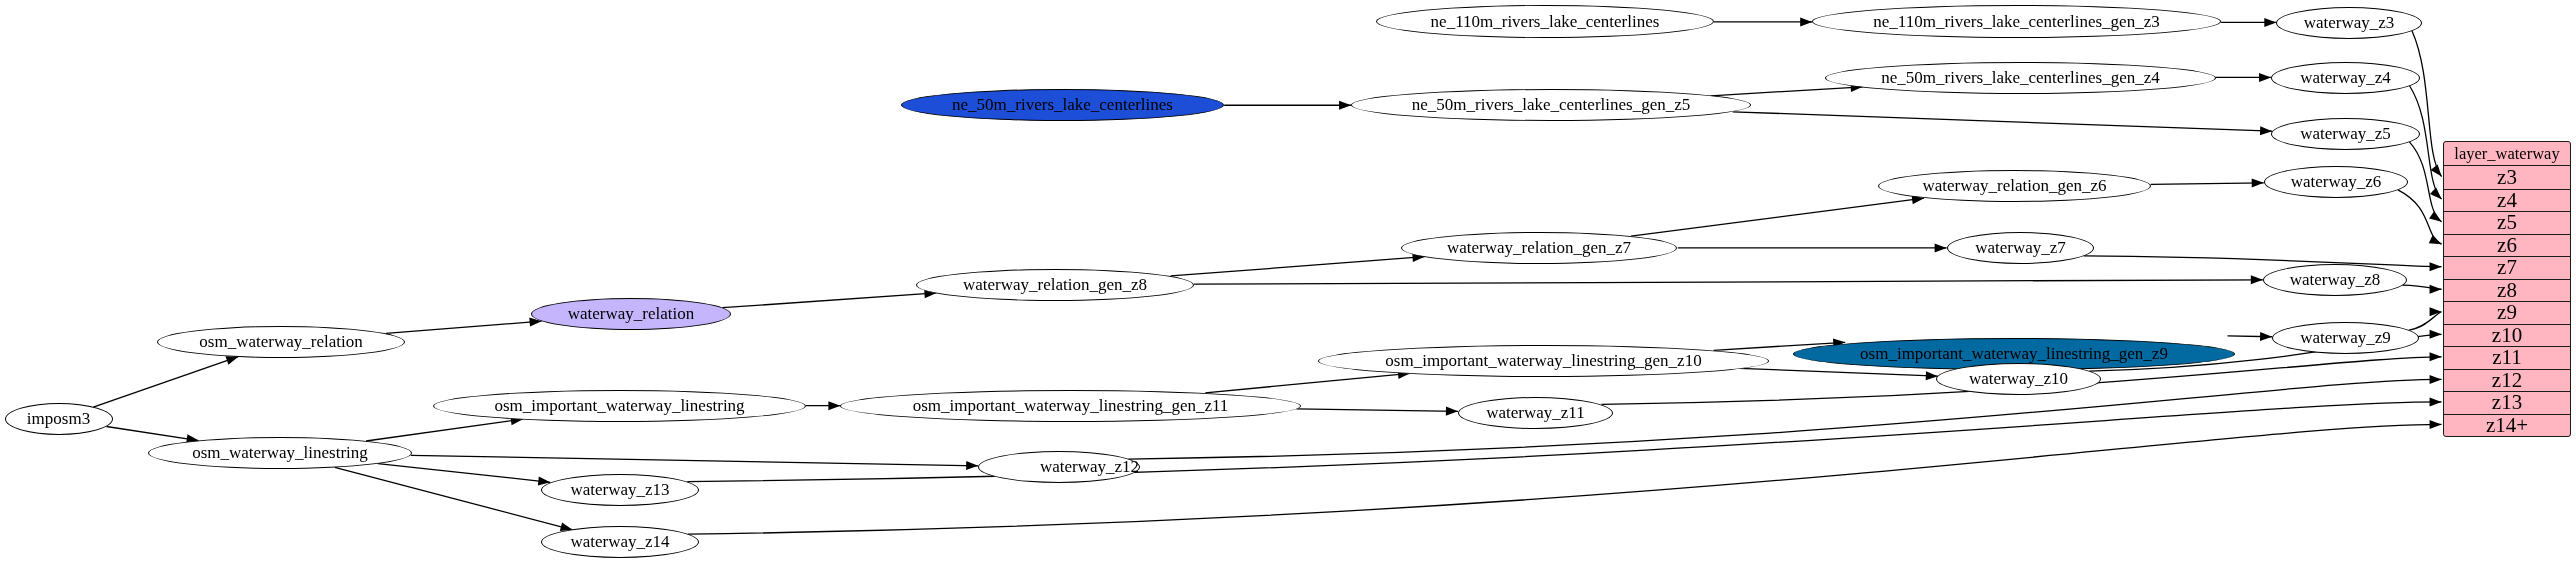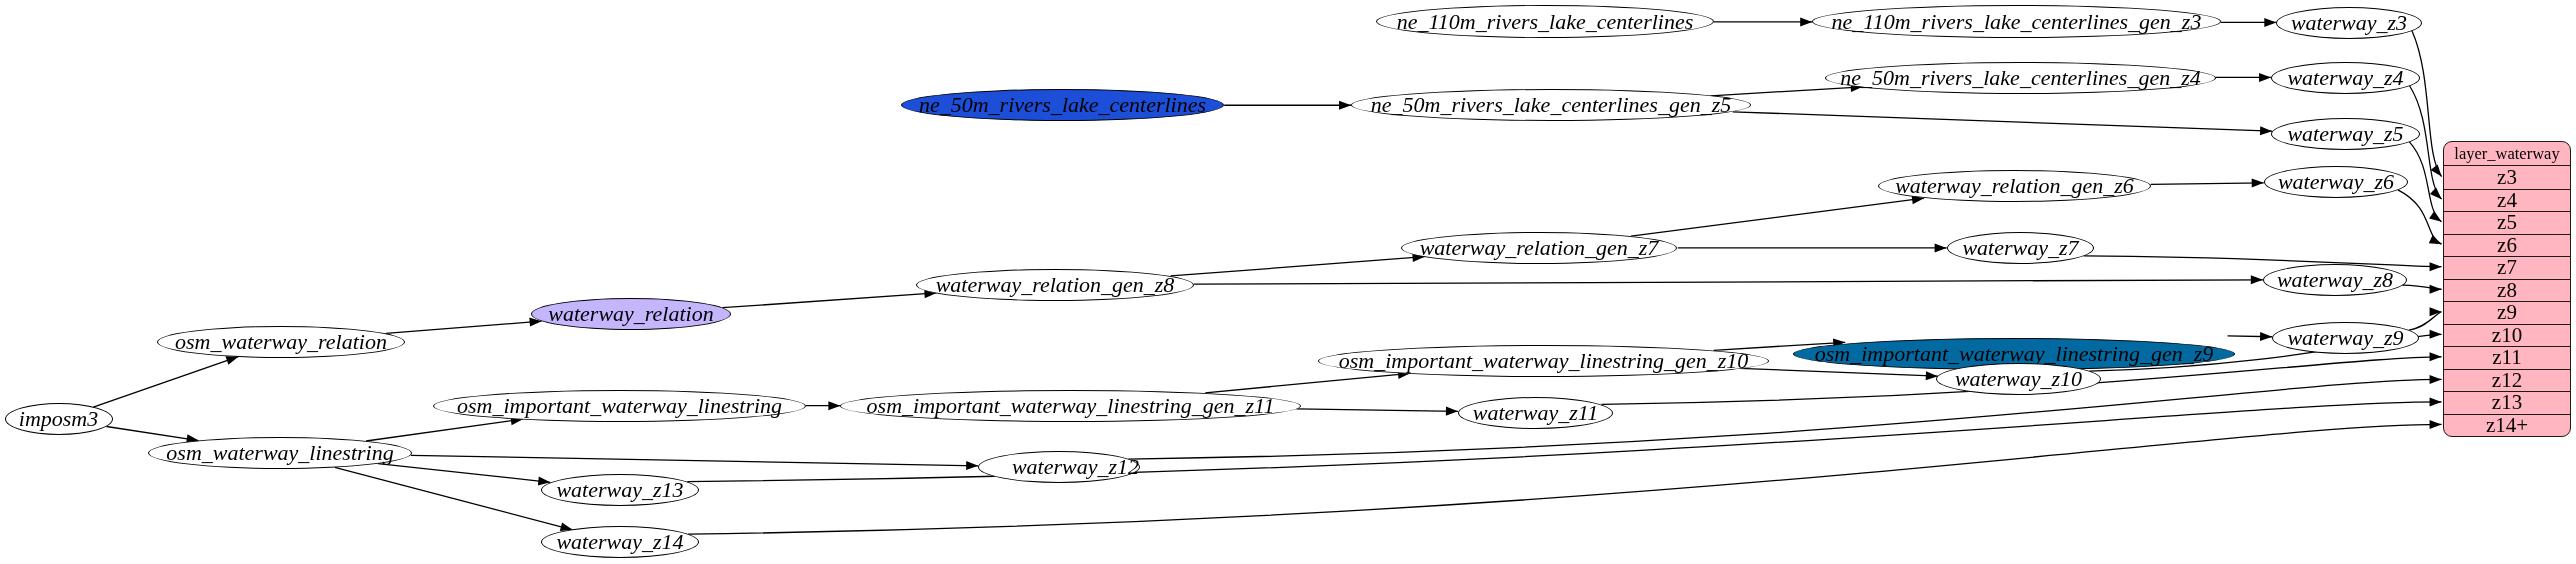--- a/index.html
+++ b/index.html
@@ -1,21 +1,21 @@
 <!DOCTYPE html>
 <html style="font-size:12px"><head>
 <meta charset="utf-8">
 <style>
   html,body{margin:0;padding:0;background:#ffffff;}
   #stage{position:relative;overflow:hidden;font-family:"Liberation Serif","DejaVu Serif",serif;color:#000;}
   #edge-svg{position:absolute;left:0;top:0;}
   .node{position:absolute;box-sizing:border-box;border:1.3px solid #000;border-radius:50%;
         background:#fff;display:flex;align-items:center;justify-content:center;
-        font-size:22px;white-space:nowrap;z-index:2;font-style:italic;}
-  .dbtable{position:absolute;box-sizing:border-box;border:1.5px solid #1a1a1a;border-radius:9px;
+        font-size:17px;white-space:nowrap;z-index:2;}
+  .dbtable{position:absolute;box-sizing:border-box;border:1.5px solid #1a1a1a;border-radius:3px;
         overflow:hidden;z-index:2;}
   .dbtable .hdr{box-sizing:border-box;display:flex;align-items:center;justify-content:center;
         font-size:16.5px;border-bottom:1.5px solid #1a1a1a;}
   .dbtable .row{box-sizing:border-box;display:flex;align-items:center;justify-content:center;
         font-size:21px;}
   .dbtable .row + .row{border-top:1.5px solid #1a1a1a;}
 </style>
 </head>
 <body>
 

